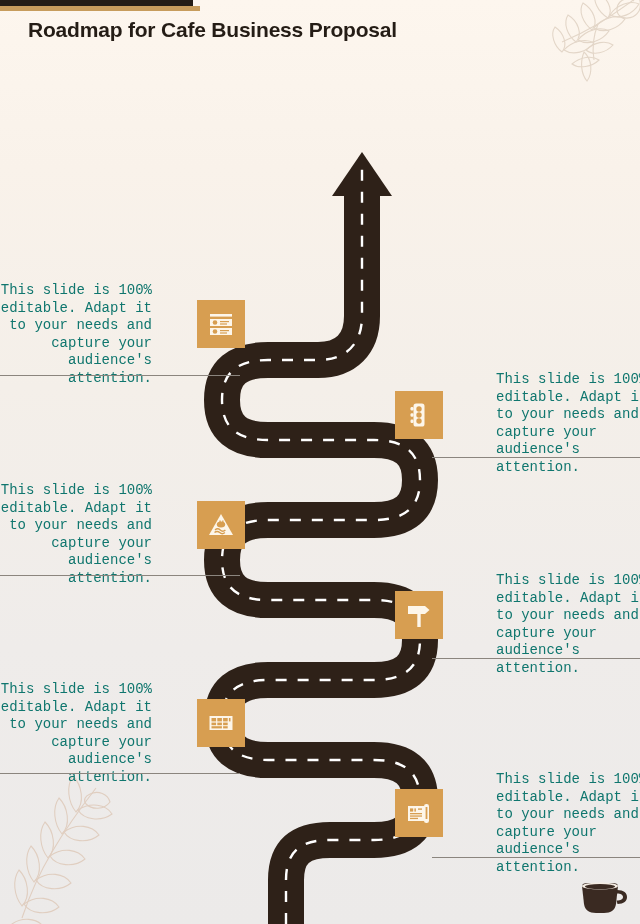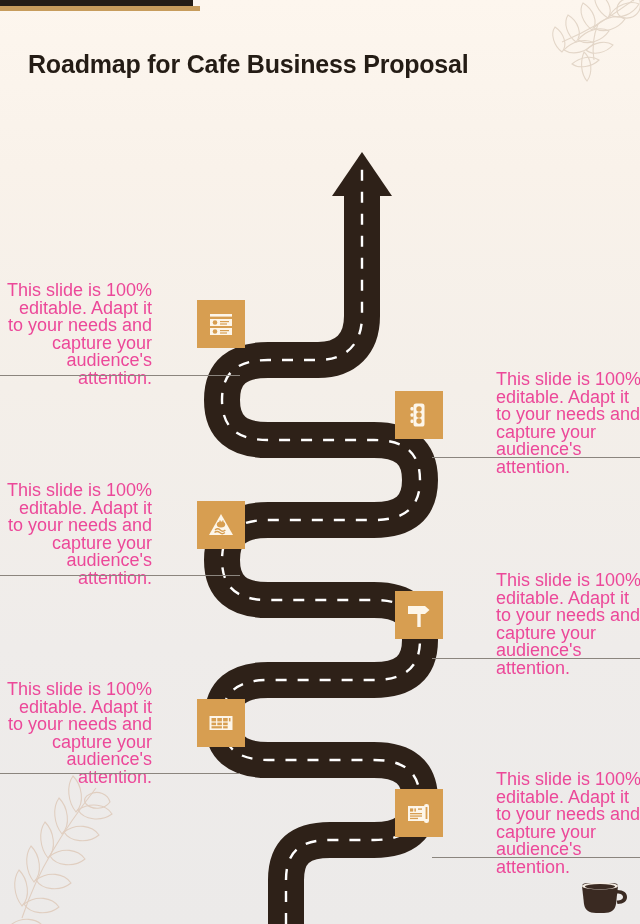--- a/index.html
+++ b/index.html
@@ -32,26 +32,25 @@
     position: absolute;
     left: 0; top: 6px;
     width: 200px; height: 5px;
     background: #c79c5c;
   }
 
   
   #page-title {
     position: absolute;
     left: 28px; top: 18px;
-    font-size: 25px;
+    font-size: 21px;
     font-weight: bold;
     letter-spacing: -0.2px;
     color: #241c15;
     white-space: nowrap;
-    margin-top: 32px;
   }
 
   
   .leaf-deco { position: absolute; pointer-events: none; }
   #leaf-top-right { right: -6px; top: -10px; }
   #leaf-bottom-left { left: -22px; bottom: -6px; }
   #coffee-cup-deco { position: absolute; right: 12px; bottom: 6px; }
 
   
   #roadmap-road {
@@ -73,23 +72,24 @@
   #milestone-icon-1 { left: 197px; top: 300px; }
   #milestone-icon-2 { left: 395px; top: 391px; }
   #milestone-icon-3 { left: 197px; top: 501px; }
   #milestone-icon-4 { left: 395px; top: 591px; }
   #milestone-icon-5 { left: 197px; top: 699px; }
   #milestone-icon-6 { left: 395px; top: 789px; }
 
   
   .milestone-text {
     position: absolute;
-    font-size: 18px;
+    font-size: 14px;
     line-height: 17.5px;
-    color: #ec4899;
+    color: #0f766e;
+    font-family: Liberation Mono, monospace;
   }
   .milestone-text.left  { text-align: right; width: 152px; }
   .milestone-text.right { text-align: left;  width: 152px; }
 
   #milestone-text-1 { left: 0px;   top: 282px; }
   #milestone-text-2 { left: 496px; top: 371px; }
   #milestone-text-3 { left: 0px;   top: 482px; }
   #milestone-text-4 { left: 496px; top: 572px; }
   #milestone-text-5 { left: 0px;   top: 681px; }
   #milestone-text-6 { left: 496px; top: 771px; }

